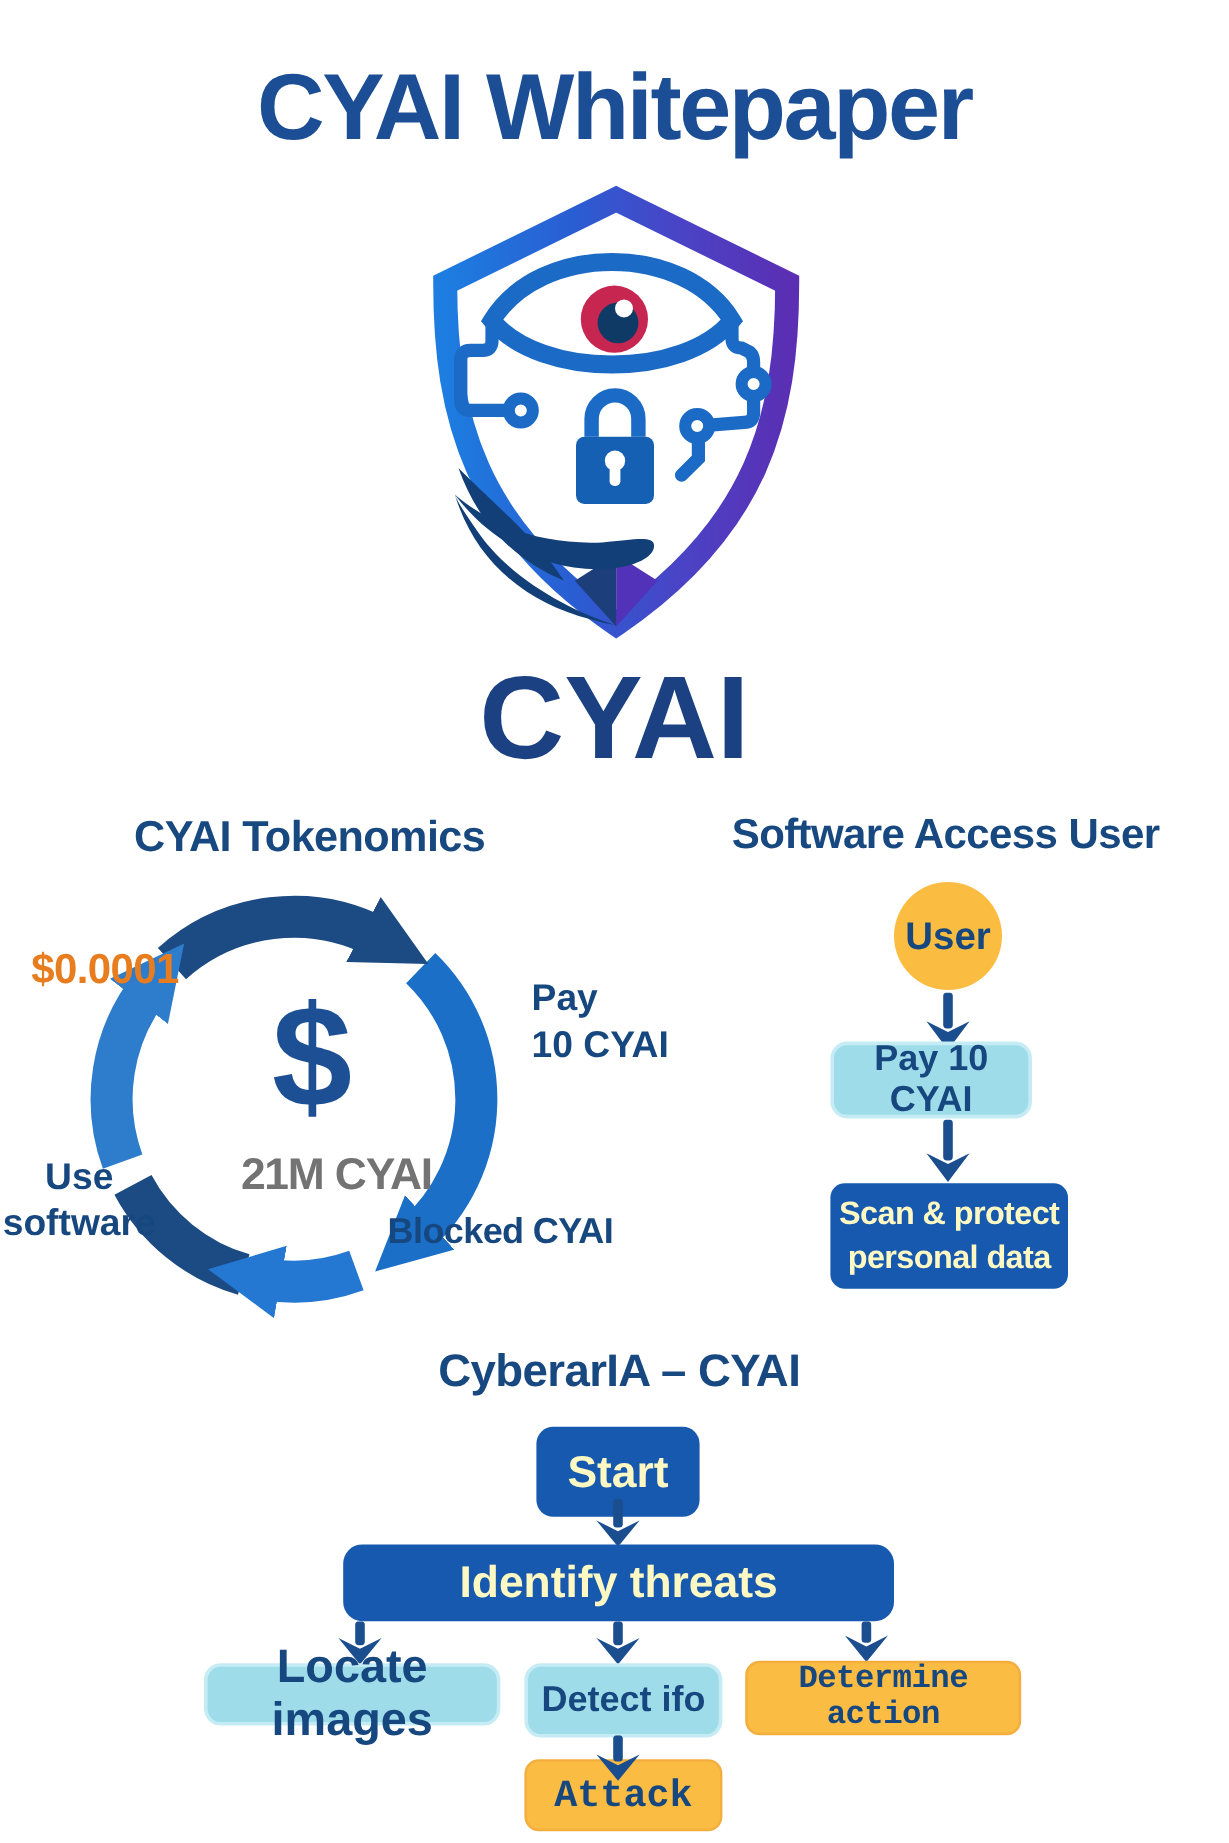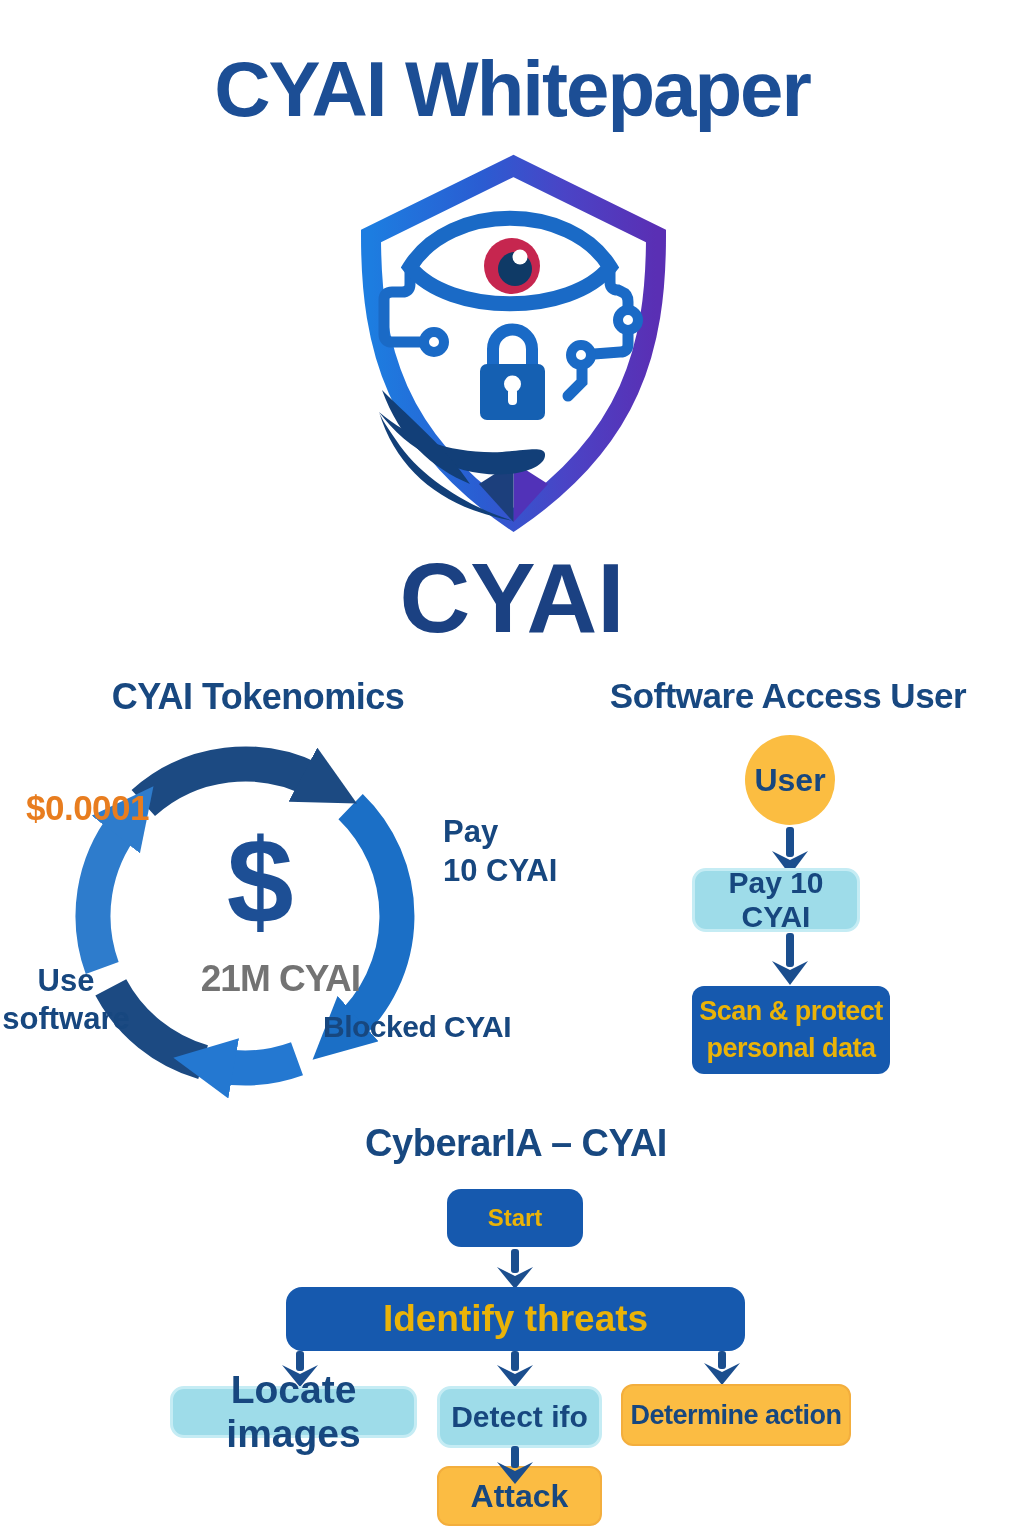--- a/index.html
+++ b/index.html
@@ -30,33 +30,33 @@
   .pay-label    { left:443px; top:812px;  font-size:31px; font-weight:bold; color:#17477f; line-height:39px; }
   .blocked-label{ left:323px; top:1010px; font-size:30px; font-weight:bold; color:#17477f; letter-spacing:-0.5px;}
   .use-label    { left:2px;   top:962px;  width:128px; text-align:center; font-size:31px; font-weight:bold; color:#17477f; line-height:38px;}
   .dollar-symbol{ left:180px; top:812px;  width:160px; text-align:center; font-size:120px; font-weight:bold; color:#1d4f95;}
   .supply-label { left:148px; top:958px;  width:212px; text-align:right; font-size:37px; font-weight:bold; color:#737373; letter-spacing:-1px;}
 
   .flow-box {
     position:absolute; display:flex; align-items:center; justify-content:center;
     font-weight:bold; text-align:center;
   }
-  .box-blue  { background:#1659ae; color:#eab308; border-radius:14px; }
+  .box-blue  { background:#1659ae; color:#fef9c3; border-radius:14px; }
   .box-cyan  { background:#9edce9; color:#17477f; border-radius:14px; border:3px solid #c5ecf4; }
-  .box-yellow{ background:#fbbc43; color:#17477f; border-radius:12px; border:2px solid #f3ae3d; }
+  .box-yellow{ background:#fbbc43; color:#17477f; border-radius:12px; border:2px solid #f3ae3d;font-family:Liberation Mono, monospace; }
 
   .user-circle {
     position:absolute; left:745px; top:735px; width:90px; height:90px;
     border-radius:50%; background:#fbbd41;
     display:flex; align-items:center; justify-content:center;
     font-size:32px; font-weight:bold; color:#17477f;
   }
   .pay-box      { left:692px; top:868px;  width:168px; height:64px; font-size:30px; }
   .scan-box     { left:692px; top:986px;  width:198px; height:88px; font-size:27px; line-height:37px; letter-spacing:-0.5px; border-radius:12px;}
-  .start-box    { left:447px; top:1189px; width:136px; height:58px; font-size:24px; }
+  .start-box    { left:447px; top:1189px; width:136px; height:75px; font-size:37px; }
   .identify-box { left:286px; top:1287px; width:459px; height:64px; font-size:37px; border-radius:16px;}
   .locate-box   { left:170px; top:1386px; width:247px; height:52px; font-size:39px; }
   .detect-box   { left:437px; top:1386px; width:165px; height:62px; font-size:30px; }
   .determine-box{ left:621px; top:1384px; width:230px; height:62px; font-size:27px; letter-spacing:-0.5px;}
   .attack-box   { left:437px; top:1466px; width:165px; height:60px; font-size:32px; }
 
   .arrow { position:absolute; }
   svg { display:block; }
 </style>
 </head>

